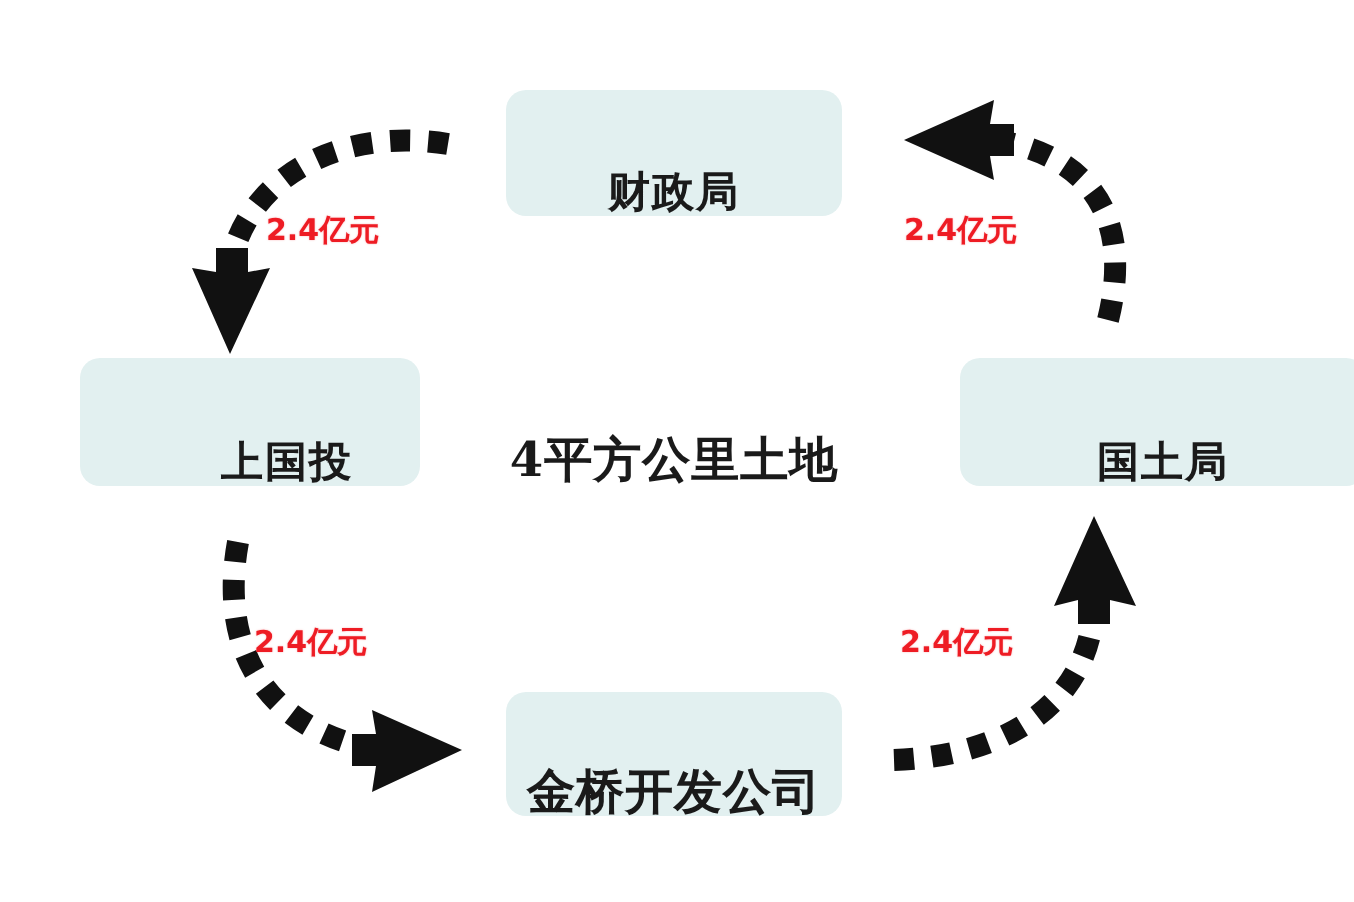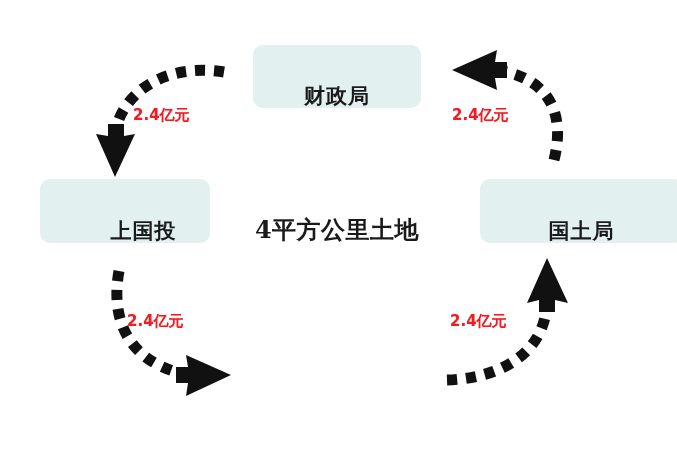--- a/index.html
+++ b/index.html
@@ -116,20 +116,23 @@
   </div>
 
   <div class="node-box" id="node-tudi">
     <span class="node-label wide">4平方公里土地</span>
   </div>
 
   <div class="node-box" id="node-guotuju" style="background:#e2f0f0;">
     <span class="node-label big">国土局</span>
   </div>
 
+  <div class="node-box" id="node-jinqiao" style="background:#e2f0f0;">
+    <span class="node-label wide">金桥开发公司</span>
+  </div>
 
   <div class="flow-label" id="label-tl">2.4亿元</div>
 
   <div class="flow-label" id="label-tr">2.4亿元</div>
 
   <div class="flow-label" id="label-bl">2.4亿元</div>
 
   <div class="flow-label" id="label-br">2.4亿元</div>
 
 </div>

